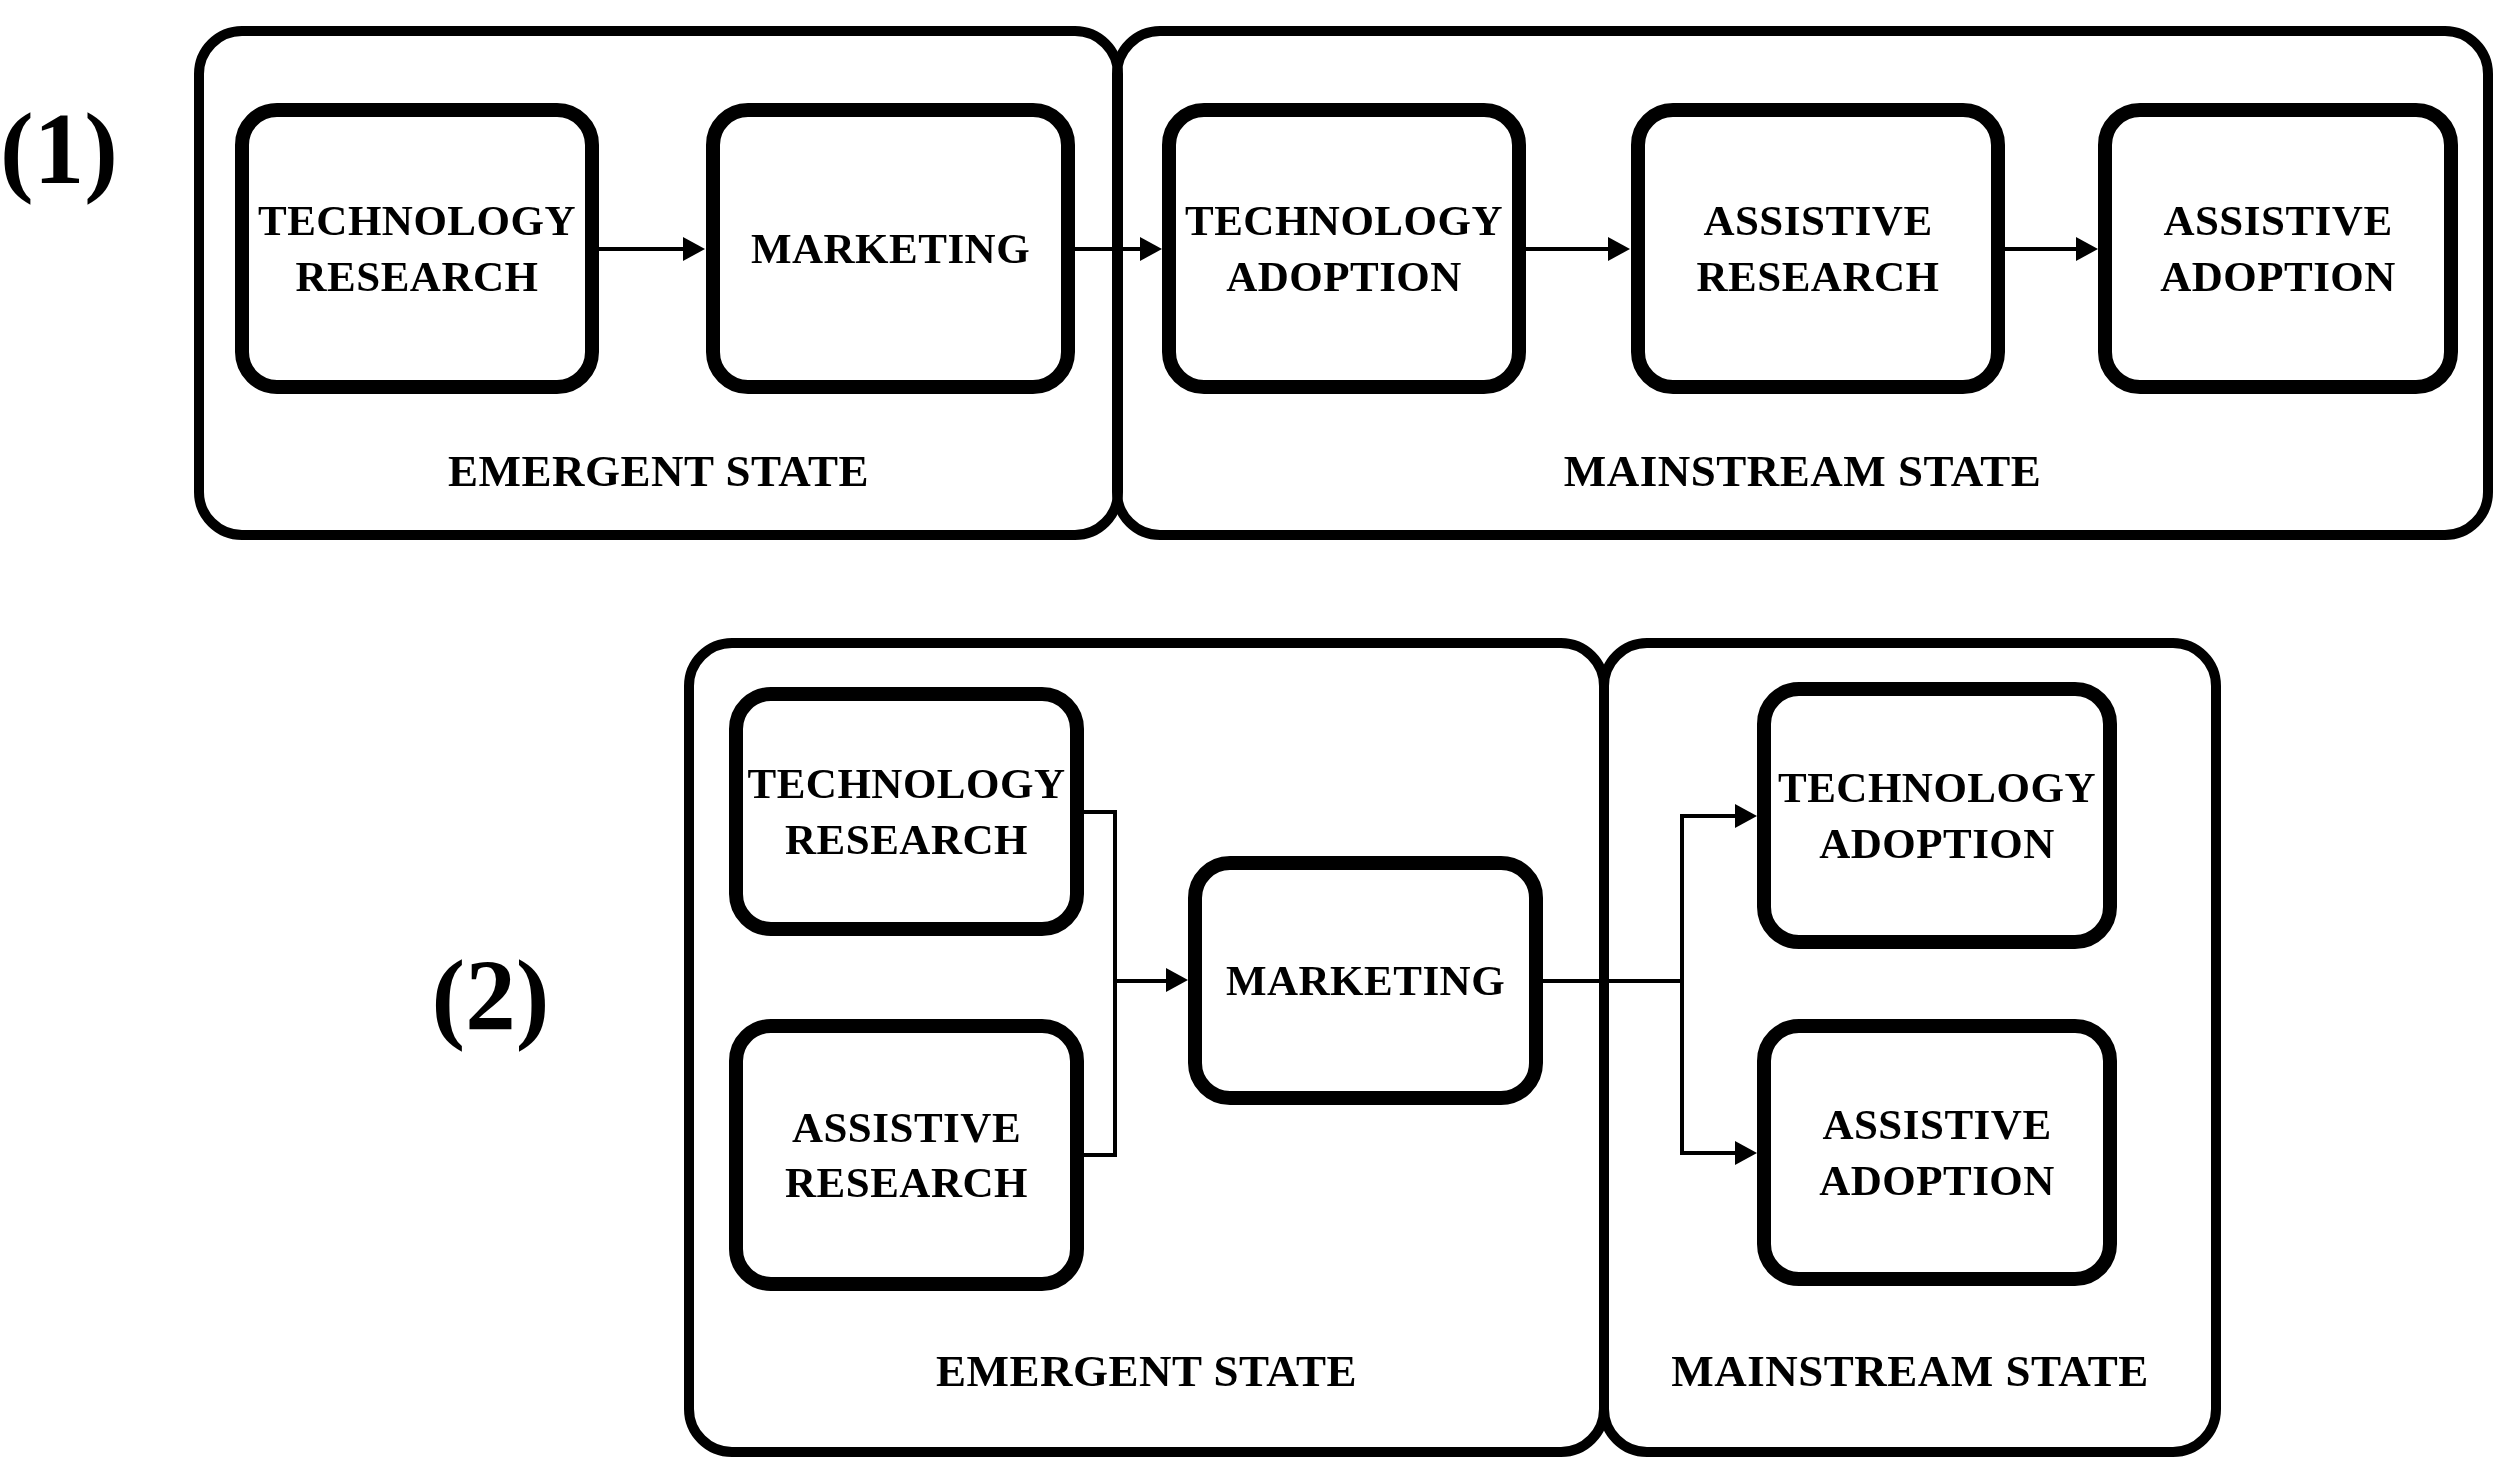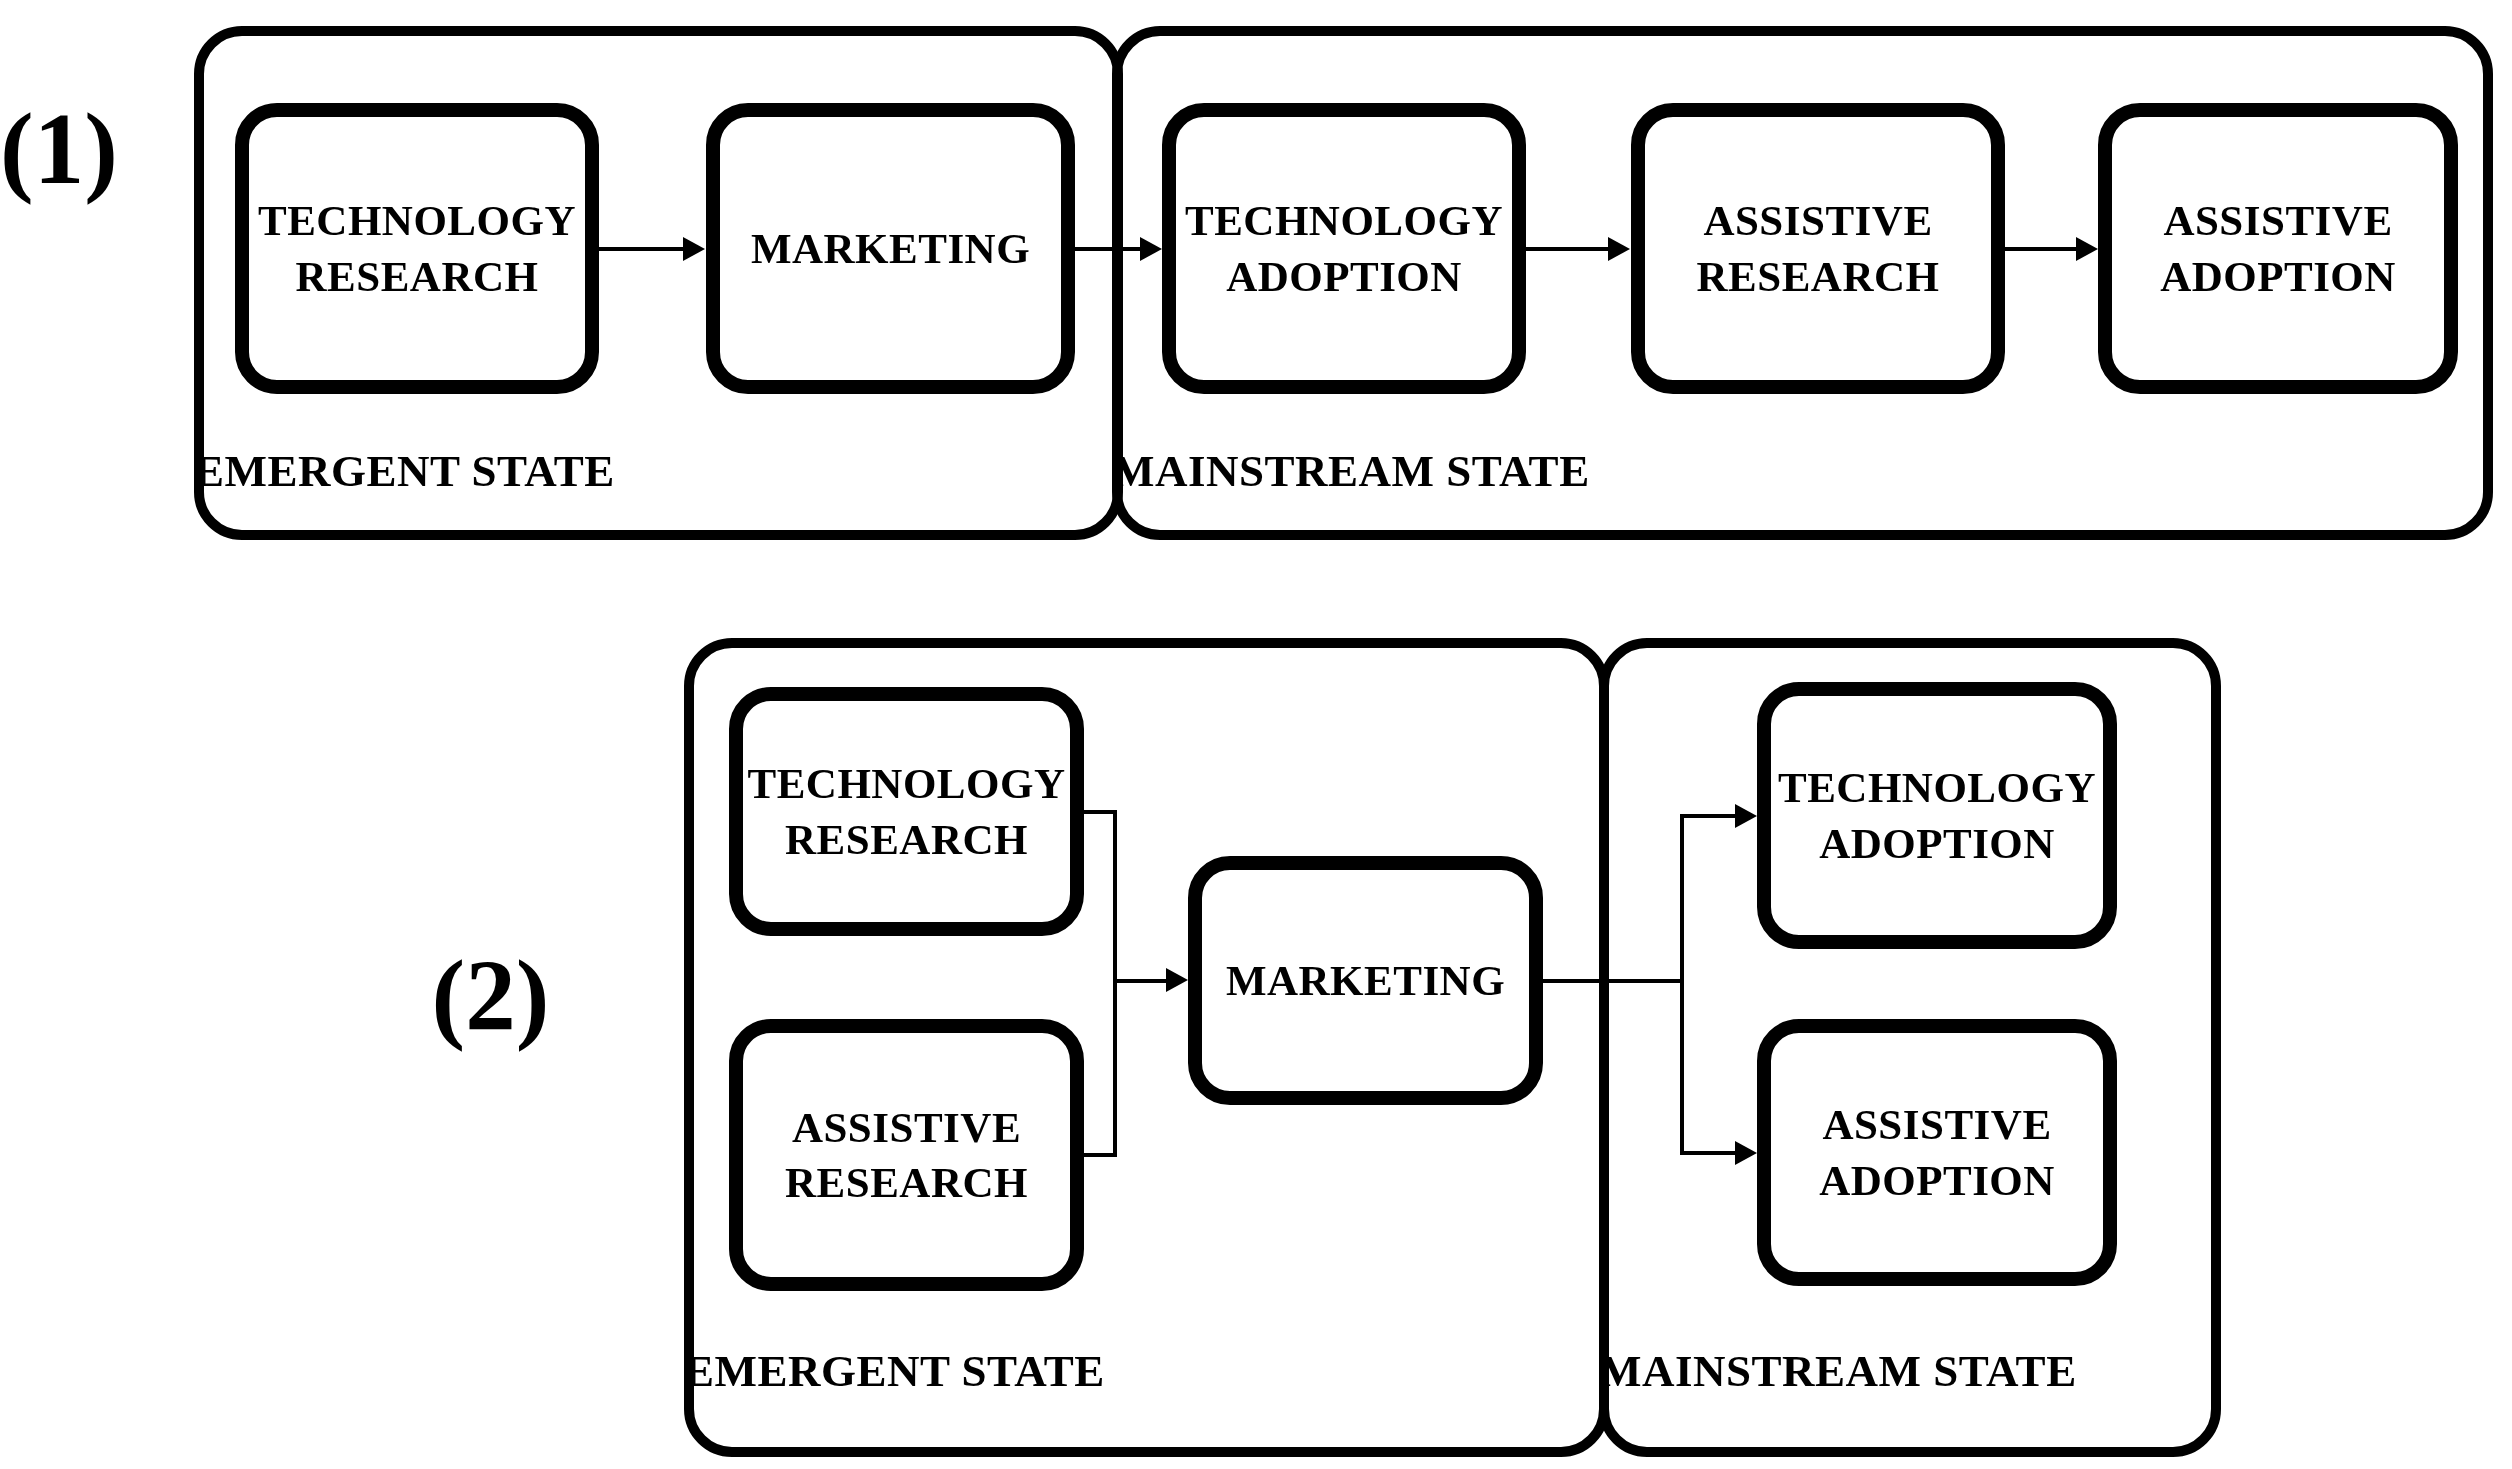--- a/index.html
+++ b/index.html
@@ -14,21 +14,21 @@
   }
   .node{
     position:absolute;box-sizing:border-box;
     border:14px solid #000;border-radius:42px;background:#ffffff;
     display:flex;flex-direction:column;align-items:center;justify-content:center;
     text-align:center;font-weight:bold;font-size:43px;line-height:1.28;
     letter-spacing:0.5px;z-index:3;
   }
   .node .nl{display:block;}
   .group-label{
-    position:absolute;font-weight:bold;font-size:45px;
+    position:absolute;text-align:center;font-weight:bold;font-size:45px;
     letter-spacing:0.5px;z-index:2;
   }
   .fig-num{
     position:absolute;font-weight:bold;font-size:101px;line-height:111px;
     text-align:center;z-index:2;
   }
   .hline{position:absolute;height:3.7px;background:#000;z-index:2;}
   .vline{position:absolute;width:3.7px;background:#000;z-index:2;}
   .ahead{
     position:absolute;width:0;height:0;z-index:2;

